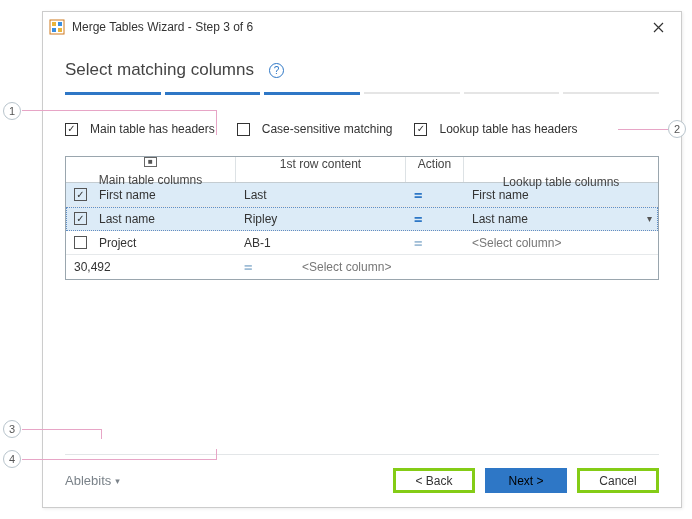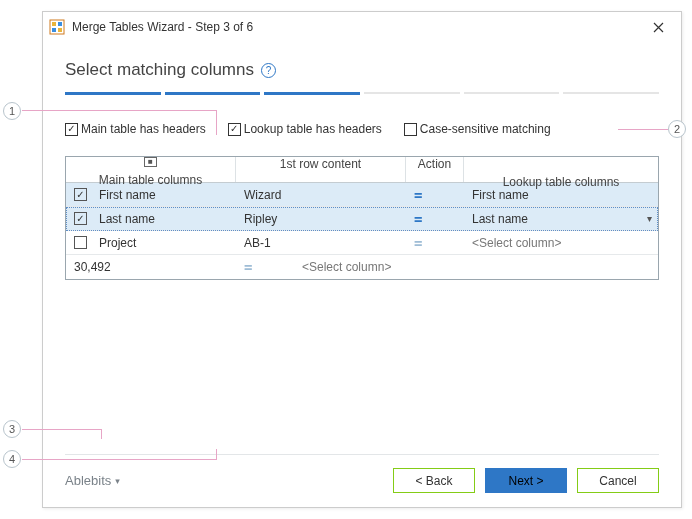--- a/index.html
+++ b/index.html
@@ -51,38 +51,38 @@
   .titlebar-text { flex: 1; font-size: 12px; color: #333; }
   .titlebar-close {
     width: 30px; height: 24px;
     display:flex; align-items:center; justify-content:center;
     cursor: pointer;
   }
   .titlebar-close svg { display:block; }
   .content {
     padding: 18px 22px 0 22px;
   }
-  .heading-row { display:flex; align-items:center; gap:7px;text-align:center; }
+  .heading-row { display:flex; align-items:center; gap:15px;text-align:center; }
   .heading { font-size: 17px; font-weight: 400; color: #444; }
   .help-circle {
     width: 15px; height: 15px; border:1px solid #2e77c6; border-radius:50%;
     color:#2e77c6; font-size:10px; display:flex;align-items:center;justify-content:center;
     cursor:pointer;
   }
   .progress {
     margin-top: 12px;
     height: 4px; width: 100%;
     display:flex; gap:4px;
   }
   .progress .seg { flex:1; background:#e5e5e5; height:2px; }
   .progress .seg.done { background:#2e77c6; height:3px; }
   .opts-row {
     display:flex; gap:22px; margin-top:26px; align-items:center;
   }
-  .chk { display:flex; align-items:center; gap:3px; cursor:pointer; }
+  .chk { display:flex; align-items:center; gap:12px; cursor:pointer; }
   .chk-box {
     width:13px; height:13px; border:1px solid #333;
     display:flex; align-items:center; justify-content:center;
     font-size:10px; line-height:1; color:#333;
   }
   .chk-box.checked::after { content:"✓"; font-size:10px; }
   .table-wrap {
     margin-top:20px;
     border:1px solid #9aa6ae;
     width:100%;
@@ -128,21 +128,21 @@
   }
   .sel-count { margin-left:auto; font-size:12px; color:#333;}
   .sep { position:absolute; left:22px; right:22px; bottom:52px; height:1px; background:#e3e6e8;}
   .footer {
     position:absolute; left:22px; right:22px; bottom:14px; display:flex; align-items:center;
   }
   .brand { color:#7a8289; font-size:13px; display:flex; align-items:center; gap:4px; cursor:pointer;}
   .brand .dd { font-size:9px; color:#7a8289;}
   .footer-btns { margin-left:auto; display:flex; gap:10px;}
   .fbtn {
-    width:82px; height:25px; border:1px solid #84cc16; background:#fff;
+    width:82px; height:25px; border:3px solid #84cc16; background:#fff;
     display:inline-flex;align-items:center;justify-content:center;font-size:12px;cursor:pointer;
   }
   .fbtn.primary { background:#2e77c6; color:#000000; border-color:#2e77c6;}
 </style>
 </head>
 <body>
 
 <div class="callout-num" style="left:3px; top:102px;">
     <span>1</span>
   </div>
@@ -198,26 +198,26 @@
         <div class="seg"></div>
         <div class="seg"></div>
     </div>
 
     <div class="opts-row">
       <label class="chk">
         <span class="chk-box checked"></span>
         <span>Main table has headers</span>
       </label>
       <label class="chk">
+        <span class="chk-box"></span>
+        <span>Case-sensitive matching</span>
+      </label>
+      <label class="chk">
         <span class="chk-box checked"></span>
         <span>Lookup table has headers</span>
-      </label>
-      <label class="chk">
-        <span class="chk-box"></span>
-        <span>Case-sensitive matching</span>
       </label>
     </div>
 
     <div class="table-wrap">
       <div class="thead">
         <div class="th col-main">
           <span class="hdr-chk"></span>
           <span>Main table columns</span>
         </div>
         <div class="th col-row1">
@@ -230,21 +230,21 @@
             <span>Lookup table columns</span>
           </div>
       </div>
 
       <div class="trow sel">
         <div class="td col-main">
             <span class="cell-chk checked"></span>
             <span>First name</span>
           </div>
         <div class="td col-row1">
-            <span>Wizard</span>
+            <span>Last</span>
           </div>
         <div class="td col-act">
             <span class="eq">=</span>
           </div>
         <div class="td col-look">
             <span>First name</span>
           </div>
       </div>
       <div class="trow active">
         <div class="td col-main">

